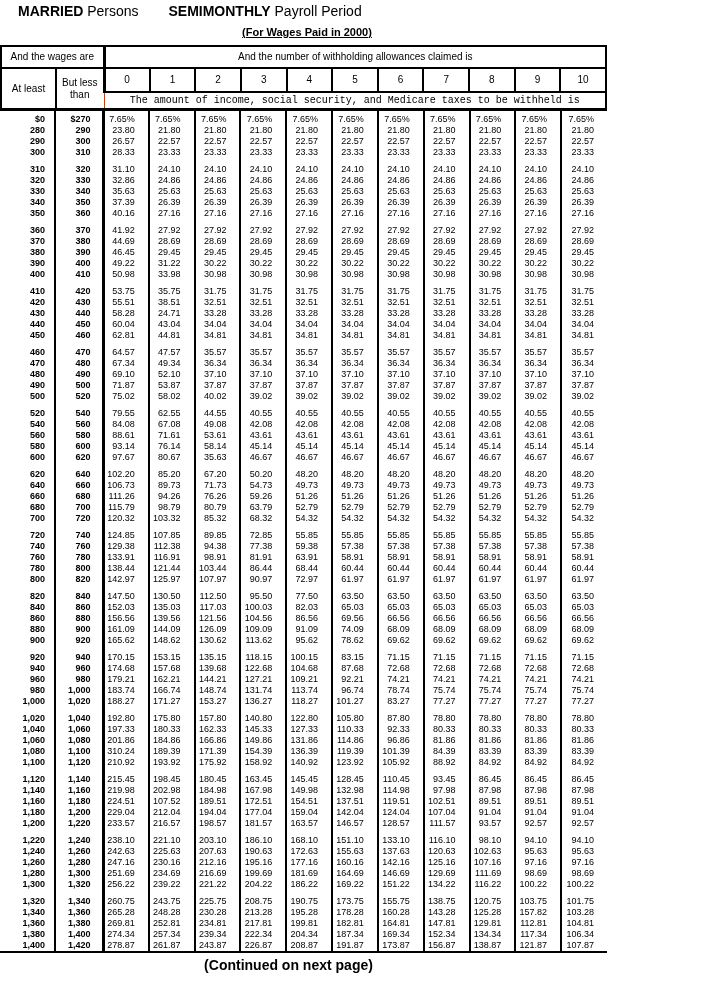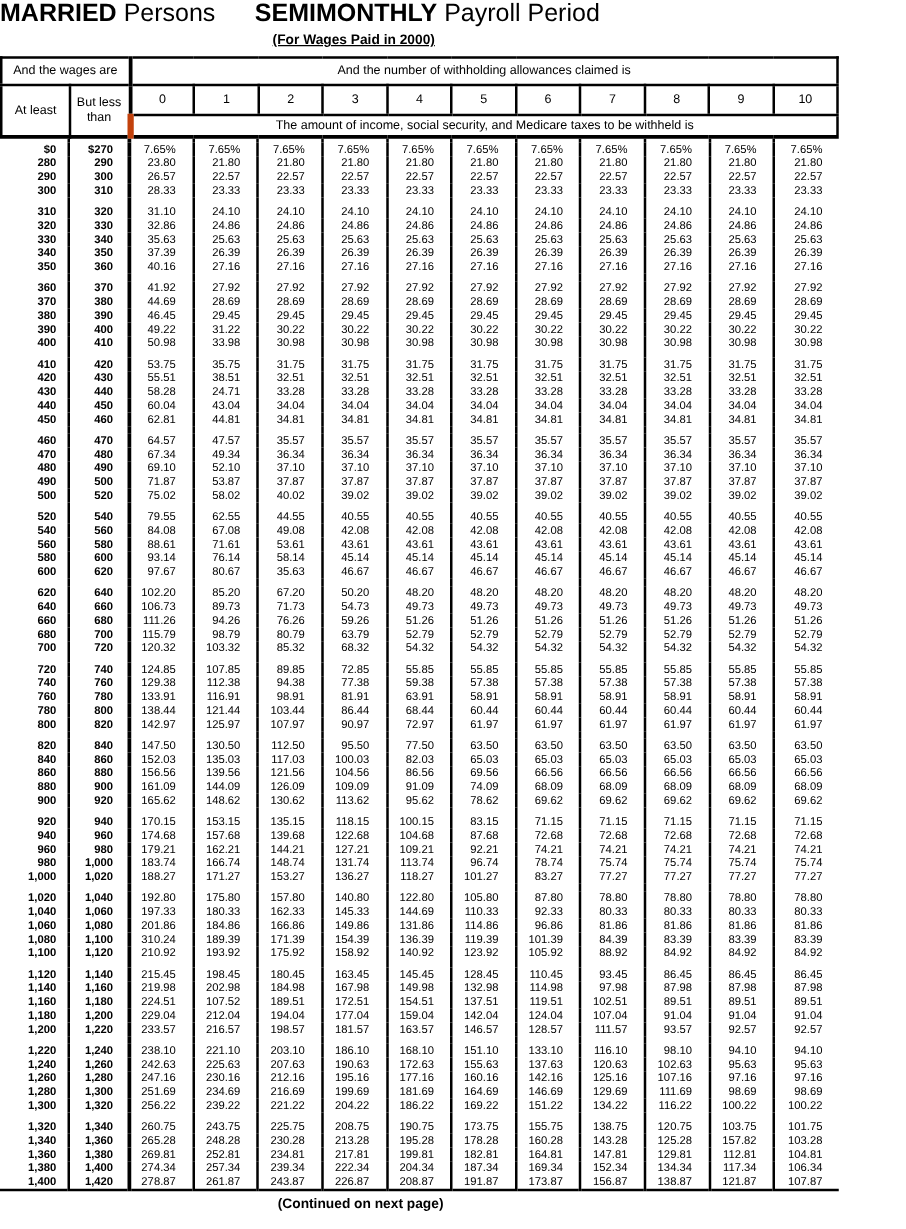--- a/index.html
+++ b/index.html
@@ -1,48 +1,48 @@
 <!DOCTYPE html>
 <html><head>
 <meta charset="utf-8">
 <style>
   html,body { margin:0; padding:0; background:#fff; color:#000;
     font-family:"Liberation Sans","DejaVu Sans",sans-serif; }
   .page { position:relative; width:725px; height:983px; background:#fff; overflow:hidden; }
 
-  .titlebar { padding:1px 0 0 0; font-size:20px; line-height:20px; white-space:nowrap; }
+  .titlebar { padding:1px 0 0 18px; font-size:14px; line-height:20px; white-space:nowrap; }
   .t-b { font-weight:bold; }
   .t-n { font-weight:normal; }
   .seg2 { margin-left:26px; }
-  .subtitle-wrap { width:566px; text-align:center; margin-top:1px; }
+  .subtitle-wrap { width:566px; text-align:center; margin-top:1px;margin-left:24px; }
   .subtitle { font-size:11px; font-weight:bold; text-decoration:underline; }
 
-  table { border-collapse:collapse; table-layout:fixed; width:671px; }
+  table { border-collapse:collapse; table-layout:fixed; width:607px; }
   col.ca { width:55px; } col.cb { width:48px; }
 
   .ht { margin-top:5px; border:2px solid #000; border-bottom:3px solid #000; }
   .ht td { padding:0; text-align:center; font-size:10px; line-height:12px; vertical-align:middle; }
   .h-wages { height:20px; border-bottom:2px solid #000; }
   .h-allow { height:20px; border-bottom:2px solid #000; border-left:3px solid #000; }
   .h-atleast { font-size:10px;border-radius:10px; }
   .h-butless { border-left:2px solid #000; font-size:10px; }
   .h-num { height:22px; border-bottom:2px solid #000; border-left:2px solid #000; font-size:10px; }
   .h-num.first { border-left:3px solid #000; }
-  .h-amt { height:15px; border-left:5px solid #c2410c; font-size:10px; }
+  .h-amt { height:15px; border-left:1px solid #c2410c; font-size:10px;font-family:Liberation Mono, monospace; }
 
   .dt { border-bottom:2px solid #000; }
   .dt td { padding:0 11px 0 0; font-size:9px; line-height:11px; text-align:right; white-space:nowrap; }
   .dt td.wa { font-weight:bold; padding-right:9px; }
   .dt td.wb { font-weight:bold; border-left:2px solid #000; padding-right:11px; }
   .dt td.v  { border-left:2px solid #000; padding-right:13px; }
   .dt td.v.first { border-left:3px solid #000; }
   .dt tr.gap td { height:6px; padding:0 11px 0 0; }
   .dt tr.gap.lead td { height:3px; }
 
-  .footer { width:577px; text-align:center; font-size:11px; font-weight:bold; margin-top:4px; }
+  .footer { width:577px; text-align:center; font-size:14px; font-weight:bold; margin-top:4px; }
 </style>
 </head>
 <body>
 
 <div class="page">
 
   <div class="titlebar">
     <span class="t-b">MARRIED</span>
     <span class="t-n">Persons</span>
     <span class="t-b seg2">SEMIMONTHLY</span>
@@ -1026,21 +1026,21 @@
           <td class="v">78.80</td>
           <td class="v">78.80</td>
         </tr>
         <tr>
           <td class="wa">1,040</td>
           <td class="wb">1,060</td>
           <td class="v first">197.33</td>
           <td class="v">180.33</td>
           <td class="v">162.33</td>
           <td class="v">145.33</td>
-          <td class="v">144.69</td>
+          <td class="v">127.33</td>
           <td class="v">110.33</td>
           <td class="v">92.33</td>
           <td class="v">80.33</td>
           <td class="v">80.33</td>
           <td class="v">80.33</td>
           <td class="v">80.33</td>
         </tr>
         <tr>
           <td class="wa">1,060</td>
           <td class="wb">1,080</td>

